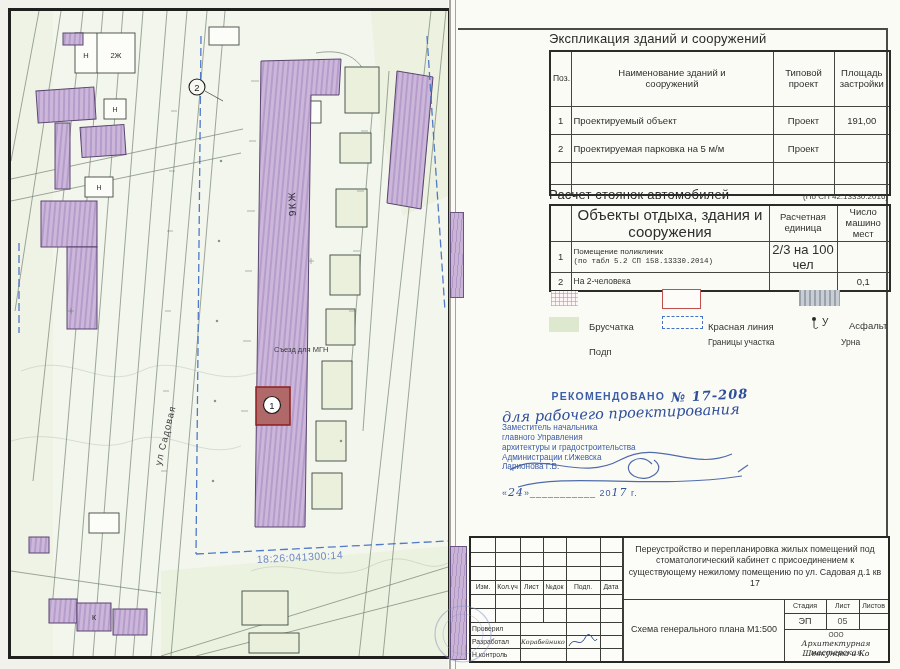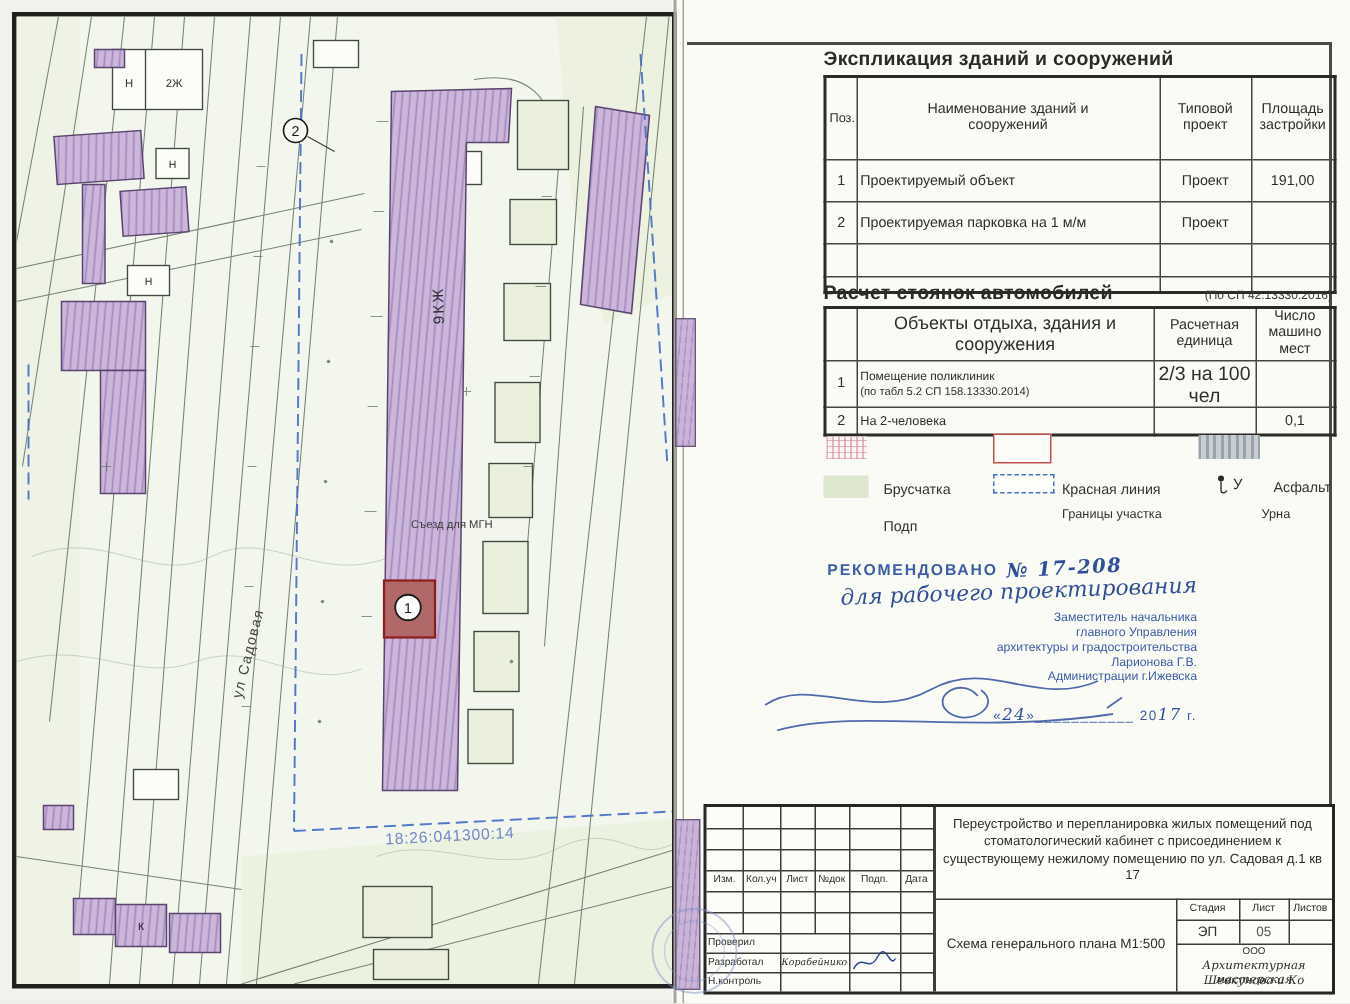--- a/index.html
+++ b/index.html
@@ -14,46 +14,46 @@
   .frame-right{left:886px;top:28px;width:2px;height:635px;background:#4a4a46;}
 
   
   .map-frame{left:8px;top:8px;width:443px;height:651px;border:3px solid #20201e;
              background:#f3f6ec;box-sizing:border-box;overflow:hidden;}
 
   .purple-strip{background:repeating-linear-gradient(95deg,#c9b4d8 0 3px,#af97c6 3px 4px);
                 border:1px solid #6a5580;box-sizing:border-box;z-index:5;}
 
   
-  .tbl-title{font-size:13px;font-weight:bold;color:#2a2a2a;letter-spacing:.2px;}
+  .tbl-title{font-size:13px;font-weight:normal;color:#2a2a2a;letter-spacing:.2px;}
   .tbl{border-collapse:collapse;table-layout:fixed;background:transparent;}
   .tbl td{border:1px solid #454541;font-size:9.5px;color:#2e2e2e;padding:0 2px;
           overflow:hidden;vertical-align:middle;}
   .tbl{border:2px solid #2b2b28;}
   .c{text-align:center;}
   .nm{padding-left:10px;}
   .hdr td{text-align:center;line-height:1.15;}
   .hdr-name span{display:block;width:155px;margin:16px auto;}
   .small-note{font-size:8px;color:#3a3a3a;}
-  .sub{display:block;font-size:7.5px;line-height:1.2;}
+  .sub{display:block;font-size:7.5px;line-height:1.2;font-family:Liberation Mono, monospace;}
 
   
   .lg-label{font-size:9.5px;color:#333;margin-top:28px;}
   .lg-label-sm{font-size:8.5px;color:#333;margin-top:19px;}
   .sw{box-sizing:border-box;}
   .sw-brus{background:
      repeating-linear-gradient(0deg,rgba(214,130,150,.55) 0 1px,transparent 1px 4px),
      repeating-linear-gradient(90deg,rgba(214,130,150,.55) 0 1px,transparent 1px 4px),#fdf5f6;}
   .sw-red{background:#fdfcf8;border:1.6px solid #c0504d;}
   .sw-asph{background:repeating-linear-gradient(90deg,#9aa2ab 0 2px,#c9ced4 2px 5px);}
   .sw-gazon{background:#dde8cf;}
   .sw-bound{background:#fdfdf9;border:1.5px dashed #4472c4;}
 
   
-  .stamp{left:502px;top:372px;width:296px;text-align:right;color:#3c5da8;z-index:8;}
+  .stamp{left:502px;top:388px;width:296px;text-align:left;color:#3c5da8;z-index:8;}
   .st-l1{font-size:10.5px;font-weight:bold;letter-spacing:1.2px;display:flex;
          justify-content:center;align-items:baseline;gap:6px;}
   .hand{font-family:"DejaVu Serif",serif;font-style:italic;color:#2f4f9b;}
   .st-num{font-size:13px;transform:rotate(-3deg);letter-spacing:1px;}
   .st-hand{font-size:14.5px;transform:rotate(-2deg);margin-top:1px;}
   .st-sm{font-size:8.2px;line-height:1.2;color:#3c5da8;}
   .st-date{font-size:9px;margin-top:14px;letter-spacing:1px;}
   .st-date .hand{font-size:11px;}
 
   
@@ -240,21 +240,21 @@
       <td>Площадь застройки</td>
     </tr>
     <tr style="height:28px">
       <td class="c">1</td>
       <td class="nm">Проектируемый объект</td>
       <td class="c">Проект</td>
       <td class="c">191,00</td>
     </tr>
     <tr style="height:28px">
       <td class="c">2</td>
-      <td class="nm">Проектируемая парковка на 1 м/м</td>
+      <td class="nm">Проектируемая парковка на 5 м/м</td>
       <td class="c">Проект</td>
       <td class="c"></td>
     </tr>
     <tr style="height:22px">
       <td class="c"></td>
       <td class="nm"></td>
       <td class="c"></td>
       <td class="c"></td>
     </tr>
     <tr style="height:11px">
@@ -271,21 +271,21 @@
   <table class="tbl abs" style="left:549px;top:204px;width:340px;">
     <colgroup>
         <col style="width:21px">
         <col style="width:198px">
         <col style="width:68px">
         <col style="width:53px">
       </colgroup>
     <tbody>
         <tr class="hdr" style="height:35px">
       <td></td>
-      <td style="font-size:12px">Объекты отдыха, здания и сооружения</td>
+      <td style="font-size:15px">Объекты отдыха, здания и сооружения</td>
       <td>Расчетная единица</td>
       <td>Число машино мест</td>
     </tr>
     <tr style="height:28px">
       <td class="c">1</td>
       <td class="nm" style="font-size:8px;line-height:1.25">
         <span style="display:block">Помещение поликлиник</span>
         <span class="sub">(по табл 5.2 СП 158.13330.2014)</span>
       </td>
       <td class="c" style="font-size:13px">2/3 на 100 чел</td>
@@ -328,22 +328,22 @@
 
   <div class="abs stamp">
     <div class="st-l1">
       <span>РЕКОМЕНДОВАНО</span>
       <span class="hand st-num">№ 17-208</span>
     </div>
     <div class="hand st-hand">для рабочего проектирования</div>
     <div class="st-sm" style="margin-top:3px">Заместитель начальника</div>
     <div class="st-sm">главного Управления</div>
     <div class="st-sm">архитектуры и градостроительства</div>
+    <div class="st-sm">Администрации г.Ижевска</div>
     <div class="st-sm">Ларионова Г.В.</div>
-    <div class="st-sm">Администрации г.Ижевска</div>
     <div class="st-date">
       <span>«</span><span class="hand">24</span><span>»___________ 20</span><span class="hand">17</span> <span>г.</span>
     </div>
   </div>
   <svg class="abs" style="left:500px;top:440px;z-index:9;" width="270" height="62" viewBox="0 0 270 62">
     <g stroke="#33539e" stroke-width="1.2" fill="none" opacity="0.85">
       <path d="M10,30 C40,10 80,42 120,20 S190,32 232,14"></path>
       <path d="M152,24 c-12,-14 -34,2 -18,12 c14,8 34,-6 20,-16"></path>
       <path d="M18,47 C70,32 150,50 242,36"></path>
       <path d="M238,32 l10,-7"></path>

